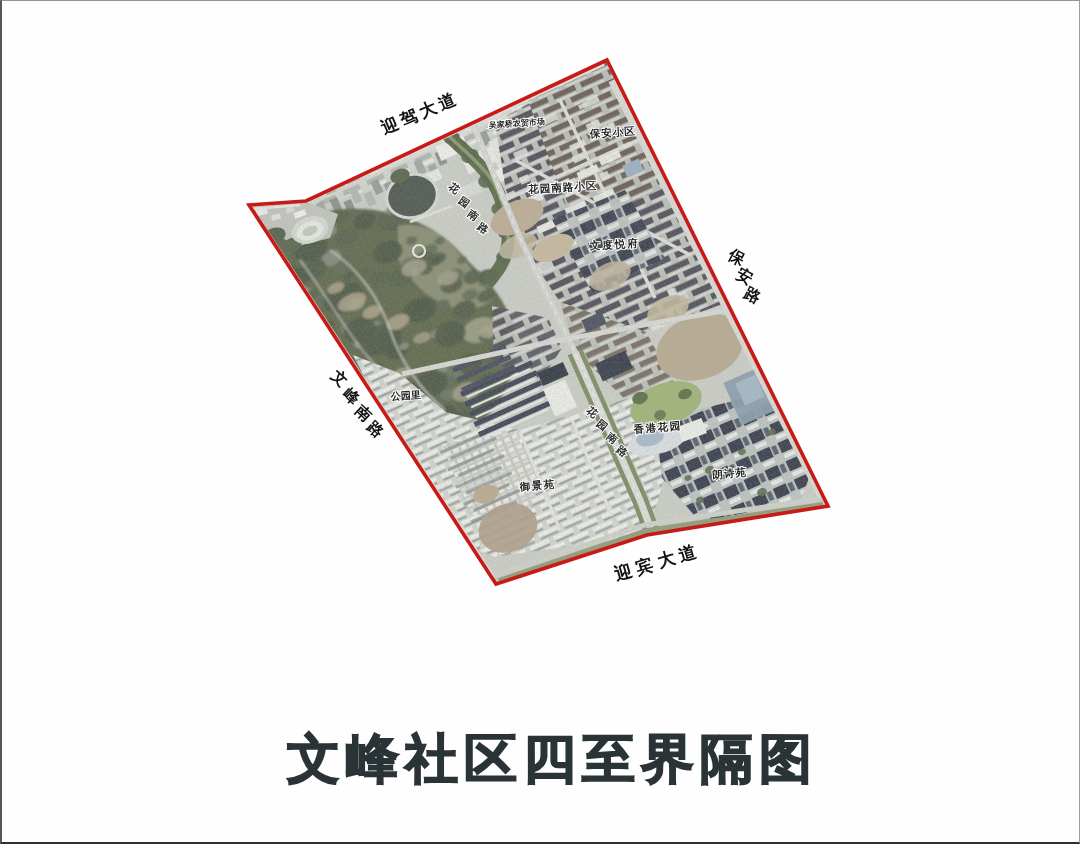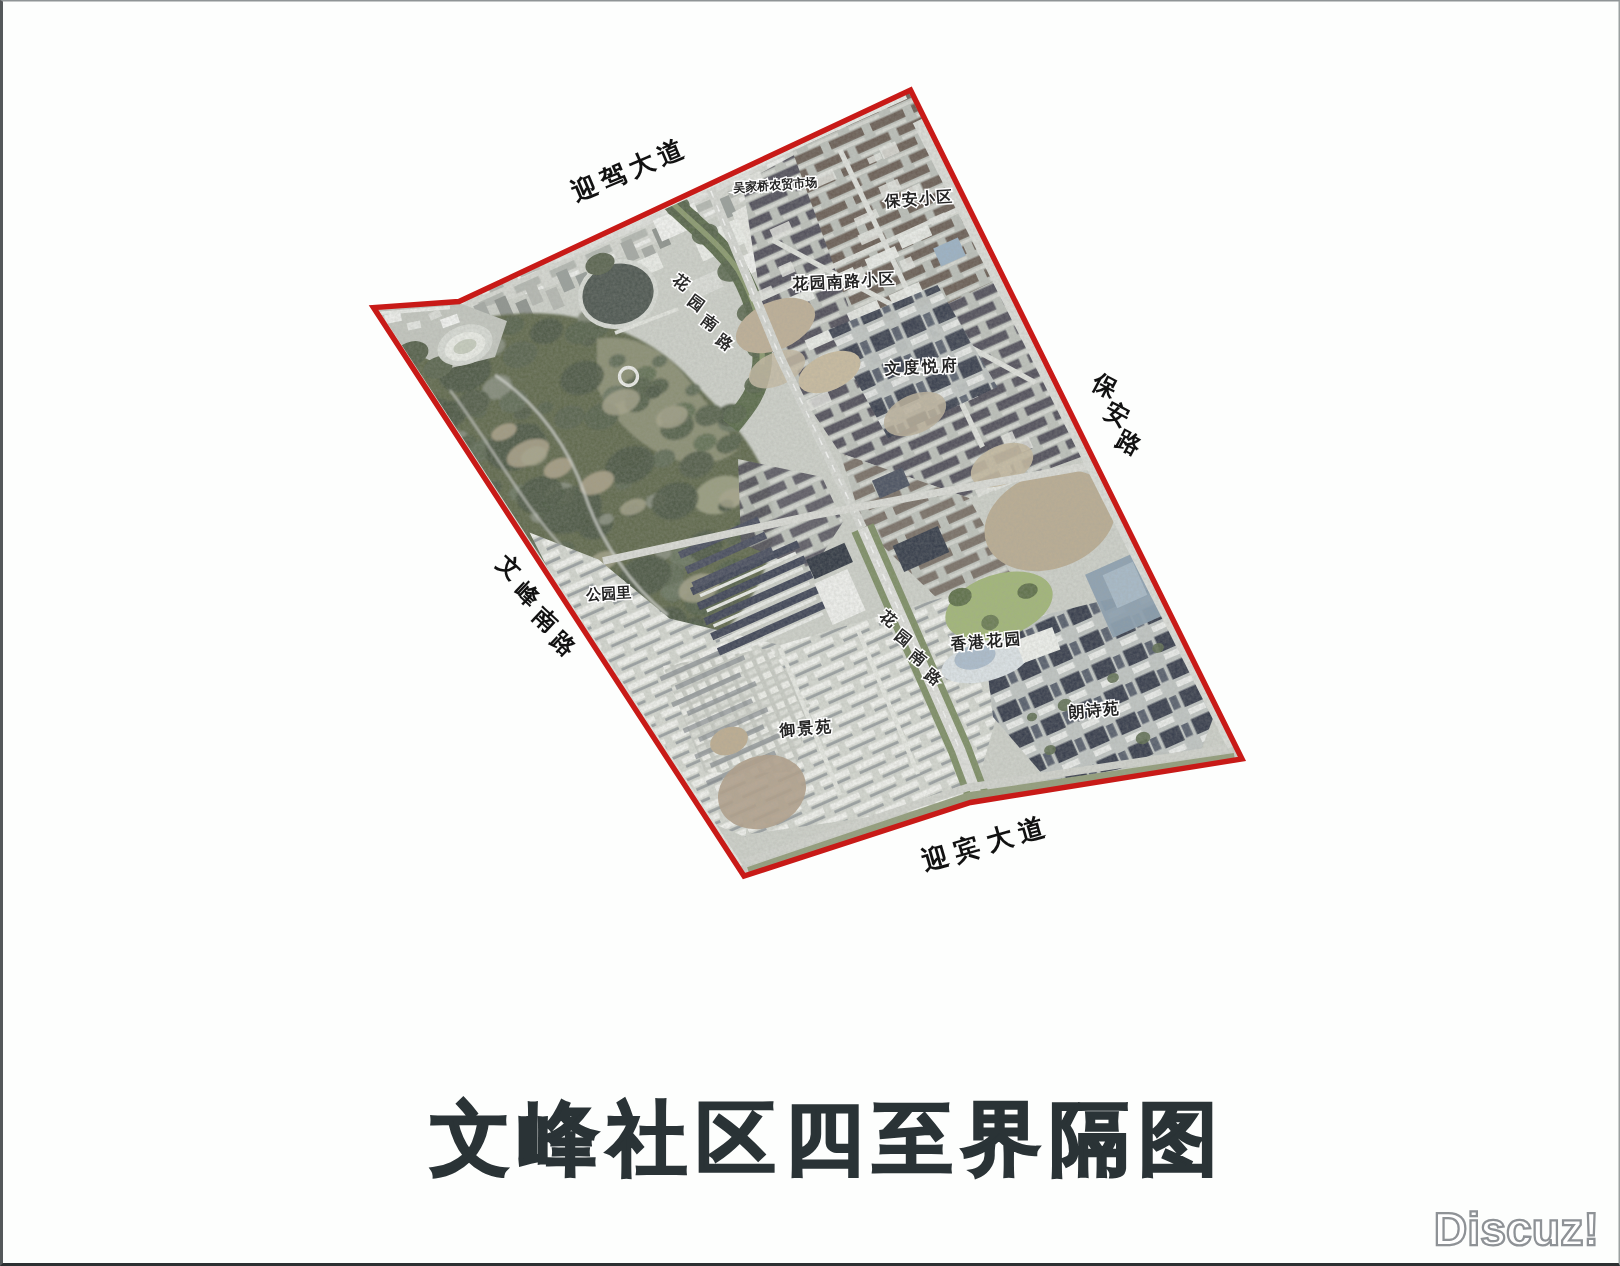--- a/index.html
+++ b/index.html
@@ -481,14 +481,13 @@
 <text x="372" y="433" font-size="15.5" transform="rotate(43 372 433)" fill="#111111" text-anchor="middle" font-weight="700">路</text>
 
 <text x="625" y="578" font-size="17.5" transform="rotate(-16 625 578)" fill="#111111" text-anchor="middle" font-weight="700">迎</text>
 <text x="646" y="572" font-size="17.5" transform="rotate(-16 646 572)" fill="#111111" text-anchor="middle" font-weight="700">宾</text>
 <text x="668" y="565" font-size="17.5" transform="rotate(-16 668 565)" fill="#111111" text-anchor="middle" font-weight="700">大</text>
 <text x="689" y="559" font-size="17.5" transform="rotate(-16 689 559)" fill="#111111" text-anchor="middle" font-weight="700">道</text>
 </svg>
 
 <div class="title">文峰社区四至界隔图</div>
 
-<div class="discuz">Discuz!</div>
 </div>
 
 </body></html>

